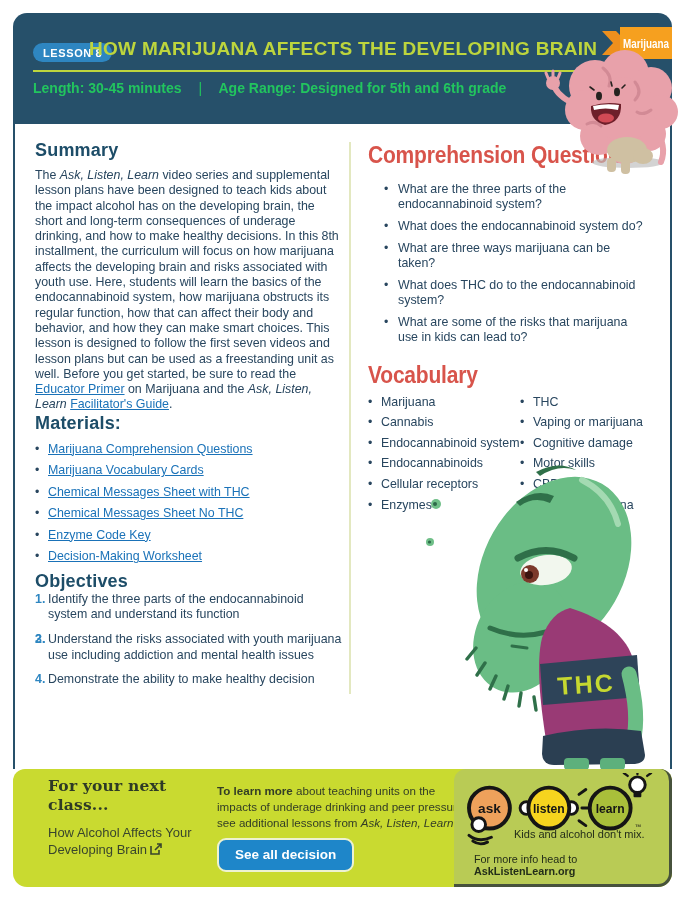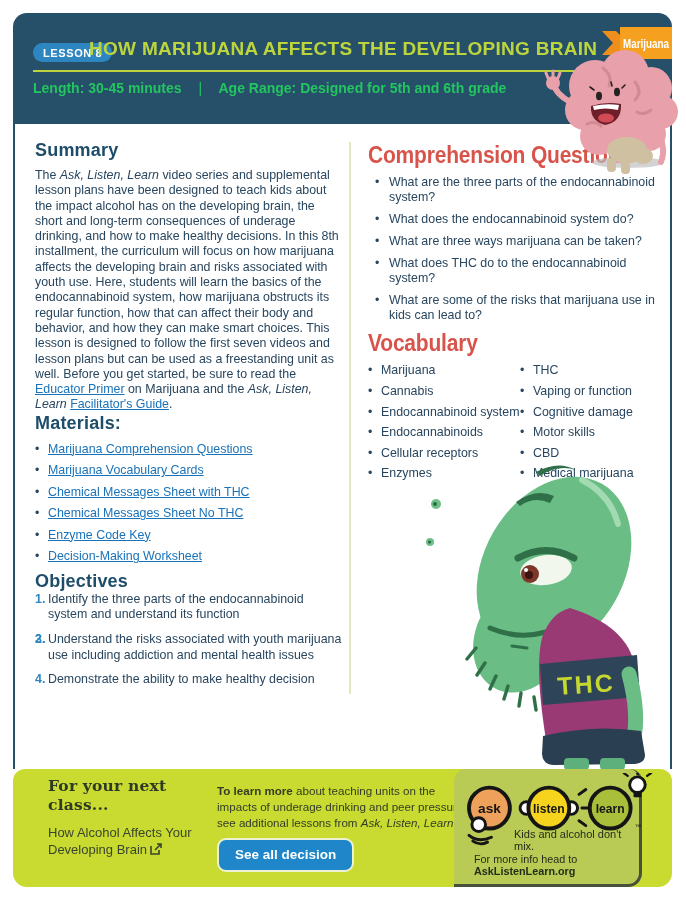--- a/index.html
+++ b/index.html
@@ -31,21 +31,21 @@
   .summary-text a, .mat-list a{color:#1a72b8;text-decoration:underline;cursor:pointer;}
   .mat-heading{margin-top:13px;}
   ul.mat-list{list-style:none;margin:8px 0 0;padding:0;}
   ul.mat-list li{position:relative;padding-left:13px;margin-bottom:7.5px;font-size:12.4px;}
   ul.mat-list li::before{content:"•";position:absolute;left:0;color:#28465f;}
   .obj-heading{margin-top:12px;}
   .students-will{font-weight:bold;font-size:12.6px;margin:7px 0 5px 13px;}
   ol.obj-list{list-style:none;margin:0;padding:0;}
   ol.obj-list li{position:relative;padding-left:13px;margin-bottom:9px;font-size:12.4px;line-height:15.6px;}
   .obj-num{position:absolute;left:0;color:#2e86c1;font-weight:bold;}
-  ul.q-list{list-style:none;margin:7px;padding:0;}
+  ul.q-list{list-style:none;margin:16px;padding:0;}
   ul.q-list li{position:relative;padding-left:14px;margin-bottom:6.5px;font-size:12.4px;line-height:15.3px;}
   ul.q-list li::before{content:"•";position:absolute;left:0;color:#28465f;}
   .vocab-heading{margin-top:16px;}
   .vocab-wrap{display:flex;}
   .vocab-col{list-style:none;margin:0;padding:0;}
   .vocab-col.c1{width:152px;}
   .vocab-col.c2{width:140px;}
   .vocab-col li{position:relative;padding-left:13px;margin-bottom:5px;font-size:12.4px;line-height:15.6px;}
   .vocab-col li::before{content:"•";position:absolute;left:0;color:#28465f;}
   
@@ -56,21 +56,21 @@
   
   .footer{position:absolute;left:13px;top:769px;width:659px;height:118px;background:#c9da30;
     border-radius:12px 12px 14px 14px;z-index:6;}
   .fc-left{position:absolute;left:35px;top:7px;width:170px;}
   .fc-left h3{font-family:"DejaVu Serif", serif;font-size:15.5px;color:#2e3a26;margin:0;letter-spacing:.2px;}
   .next-link{margin-top:10px;font-size:13px;color:#39452d;line-height:17px;cursor:pointer;}
   .ext-icon{display:inline-block;vertical-align:-1px;margin-left:3px;}
   .fc-mid{position:absolute;left:204px;top:14px;width:250px;font-size:11.6px;line-height:15.8px;color:#333d26;}
   .see-btn{margin-top:8px;display:inline-block;background:#1e86c9;color:#fff;font-weight:bold;
     font-size:13.5px;padding:7px 16px;border-radius:9px;border:2px solid #edf2d2;cursor:pointer;}
-  .fc-right{position:absolute;left:441px;top:0;width:188px;height:118px;background:#b9cb55;
+  .fc-right{position:absolute;left:441px;top:0;width:218px;height:118px;background:#b9cb55;
     border-radius:12px 12px 14px 0;border-right:3px solid #47523c;border-bottom:3px solid #47523c;
     box-sizing:border-box;}
   .brand-logo{position:absolute;left:12px;top:4px;}
   .tagline{position:absolute;left:60px;top:59px;font-size:11px;color:#232d19;}
   .info-line{position:absolute;left:20px;top:84px;font-size:10.8px;color:#232d19;}
   .info-line b{cursor:pointer;}
 </style>
 </head>
 <body>
 
@@ -131,21 +131,21 @@
     <ul class="vocab-col c1">
       <li>Marijuana</li>
       <li>Cannabis</li>
       <li>Endocannabinoid system</li>
       <li>Endocannabinoids</li>
       <li>Cellular receptors</li>
       <li>Enzymes</li>
     </ul>
     <ul class="vocab-col c2">
       <li>THC</li>
-      <li>Vaping or function</li>
+      <li>Vaping or marijuana</li>
       <li>Cognitive damage</li>
       <li>Motor skills</li>
       <li>CBD</li>
       <li>Medical marijuana</li>
     </ul>
   </div>
 </div>
 
 <div class="brain-shadow"></div>
 <svg class="brain-char" viewBox="0 0 140 132">

